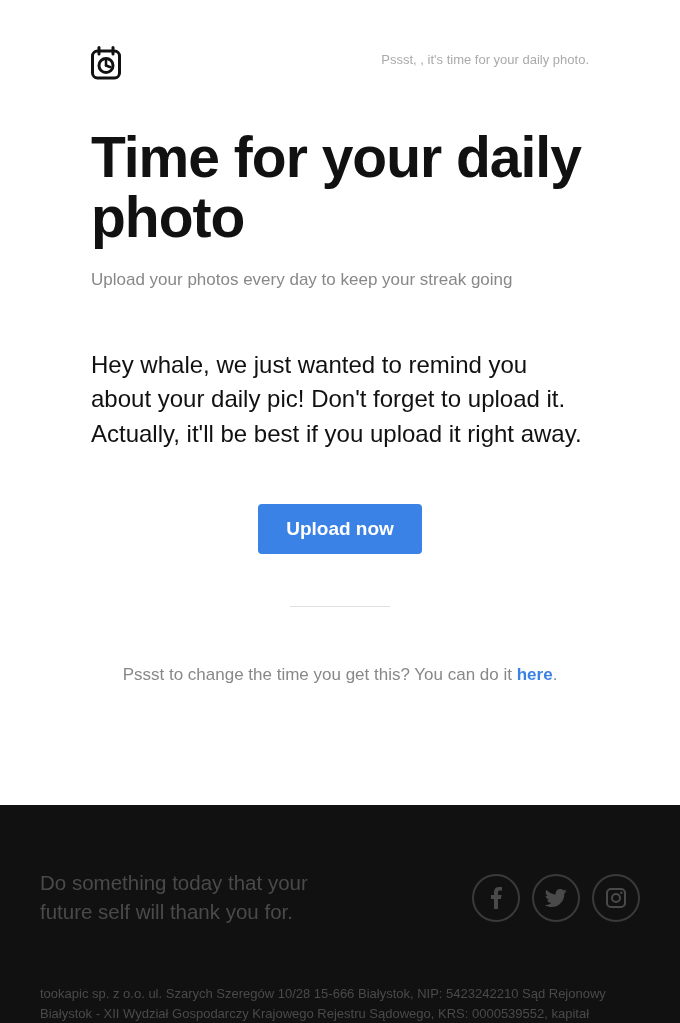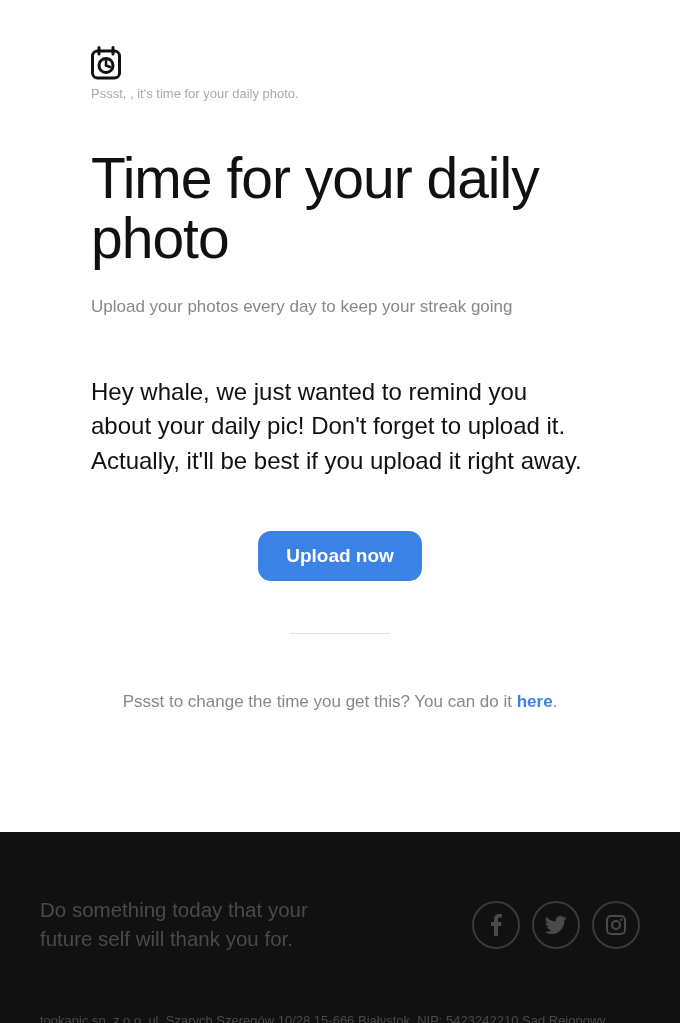--- a/index.html
+++ b/index.html
@@ -10,38 +10,37 @@
     color: #111;
   }
   .content {
     padding: 46px 91px 120px 91px;
   }
   .header-row {
     display: flex;
     justify-content: space-between;
     align-items: flex-start;
     margin-bottom: 48px;
-    flex-direction: column;
   }
   .logo {
     width: 30px;
     height: 34px;
   }
   .pssst {
     font-size: 13px;
     color: #aaa;
     margin-top: 6px;
   }
   .headline {
     font-size: 57px;
-    font-weight: 400;
+    font-weight: 700;
     line-height: 1.05;
     letter-spacing: -1px;
     color: #111;
-    margin-bottom: 28px;
+    margin-bottom: 22px;
   }
   .subhead {
     font-size: 17px;
     color: #888;
     margin-bottom: 58px;
   }
   .body-text {
     font-size: 24px;
     line-height: 1.45;
     color: #111;
@@ -51,21 +50,21 @@
     text-align: center;
     margin-bottom: 52px;
   }
   .button {
     display: inline-block;
     background: #3b82e6;
     color: #fff;
     font-size: 19px;
     font-weight: 600;
     padding: 14px 28px;
-    border-radius: 13px;
+    border-radius: 4px;
     text-decoration: none;
     cursor: pointer;
   }
   .divider {
     width: 100px;
     height: 1px;
     background: #e0e0e0;
     margin: 0 auto 58px auto;
   }
   .change-time {

